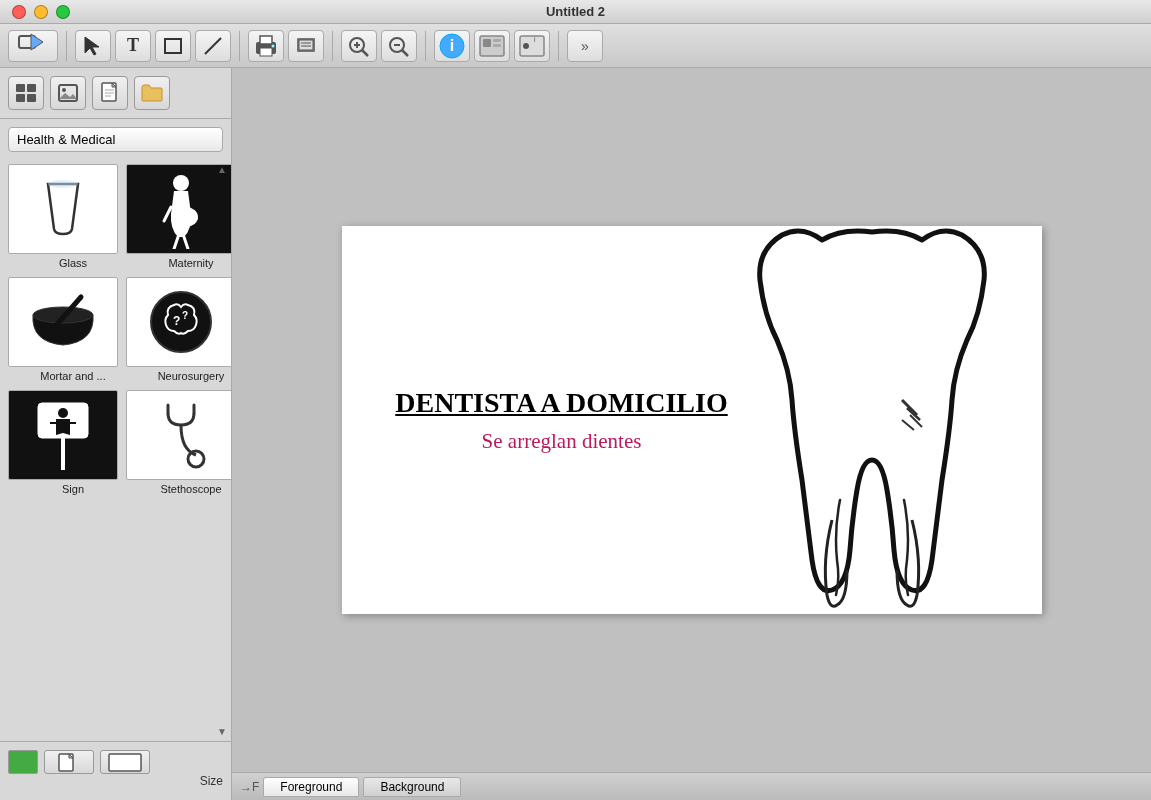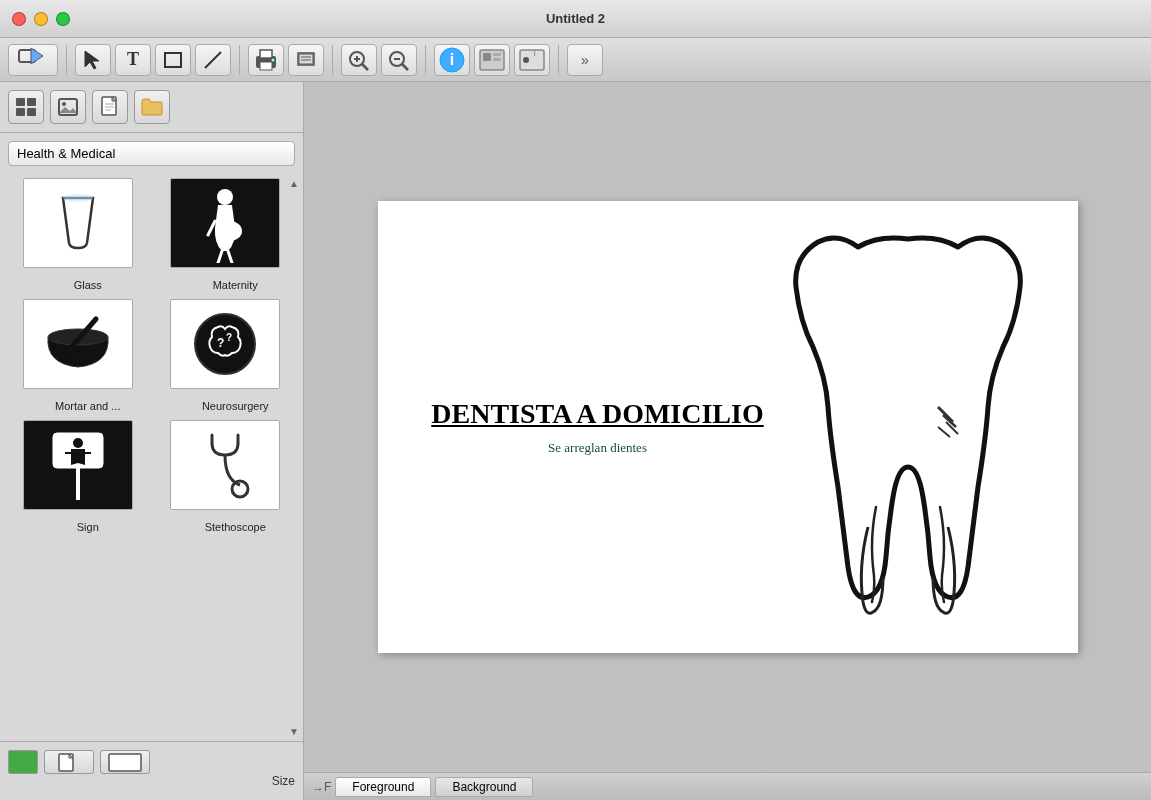--- a/index.html
+++ b/index.html
@@ -9,21 +9,21 @@
       width: 1151px;
       height: 800px;
       overflow: hidden;
       display: flex;
       flex-direction: column;
     }
 
     
     .title-bar {
       background: linear-gradient(to bottom, #e8e8e8, #d0d0d0);
-      height: 38px;
+      height: 24px;
       display: flex;
       align-items: center;
       justify-content: center;
       border-bottom: 1px solid #aaa;
       position: relative;
       flex-shrink: 0;
     }
     .title-bar-buttons {
       position: absolute;
       left: 12px;
@@ -78,21 +78,21 @@
       display: flex;
       align-items: center;
       justify-content: center;
       cursor: pointer;
       font-size: 16px;
     }
     .toolbar-btn.wide { width: 50px; }
 
     
     .left-panel {
-      width: 304px;
+      width: 232px;
       background: #d8d8d8;
       border-right: 1px solid #aaa;
       display: flex;
       flex-direction: column;
       flex-shrink: 0;
     }
 
     .top-icons {
       display: flex;
       padding: 8px;
@@ -153,21 +153,21 @@
       display: flex;
       align-items: center;
       justify-content: center;
       background: #fff;
       overflow: hidden;
     }
     .clip-thumb.dark { background: #111; }
     .clip-label {
       font-size: 11px;
       color: #222;
-      margin-top: 11px;
+      margin-top: 3px;
       text-align: center;
       padding-left: 20px;
     }
 
     
     .bottom-panel {
       border-top: 1px solid #aaa;
       background: #d8d8d8;
       padding: 8px;
     }
@@ -221,21 +221,21 @@
       flex: 1;
       background: #c0c0c0;
       display: flex;
       align-items: center;
       justify-content: center;
       overflow: hidden;
     }
     .canvas-doc {
       background: white;
       width: 700px;
-      height: 452px;
+      height: 388px;
       box-shadow: 2px 2px 8px rgba(0,0,0,0.3);
       position: relative;
       display: flex;
       align-items: center;
       padding: 20px 40px;
     }
     .doc-text-section {
       flex: 1;
       display: flex;
       flex-direction: column;
@@ -244,22 +244,22 @@
     }
     .doc-title {
       font-size: 28px;
       font-weight: bold;
       font-family: 'Times New Roman', serif;
       text-decoration: underline;
       color: #000;
       margin-bottom: 10px;
     }
     .doc-subtitle {
-      font-size: 13px;
-      color: #14532d;
+      font-size: 21px;
+      color: #be185d;
       font-family: 'Times New Roman', serif;
     }
 
     
     .tooth-container {
       width: 260px;
       height: 420px;
       display: flex;
       align-items: center;
       justify-content: center;

